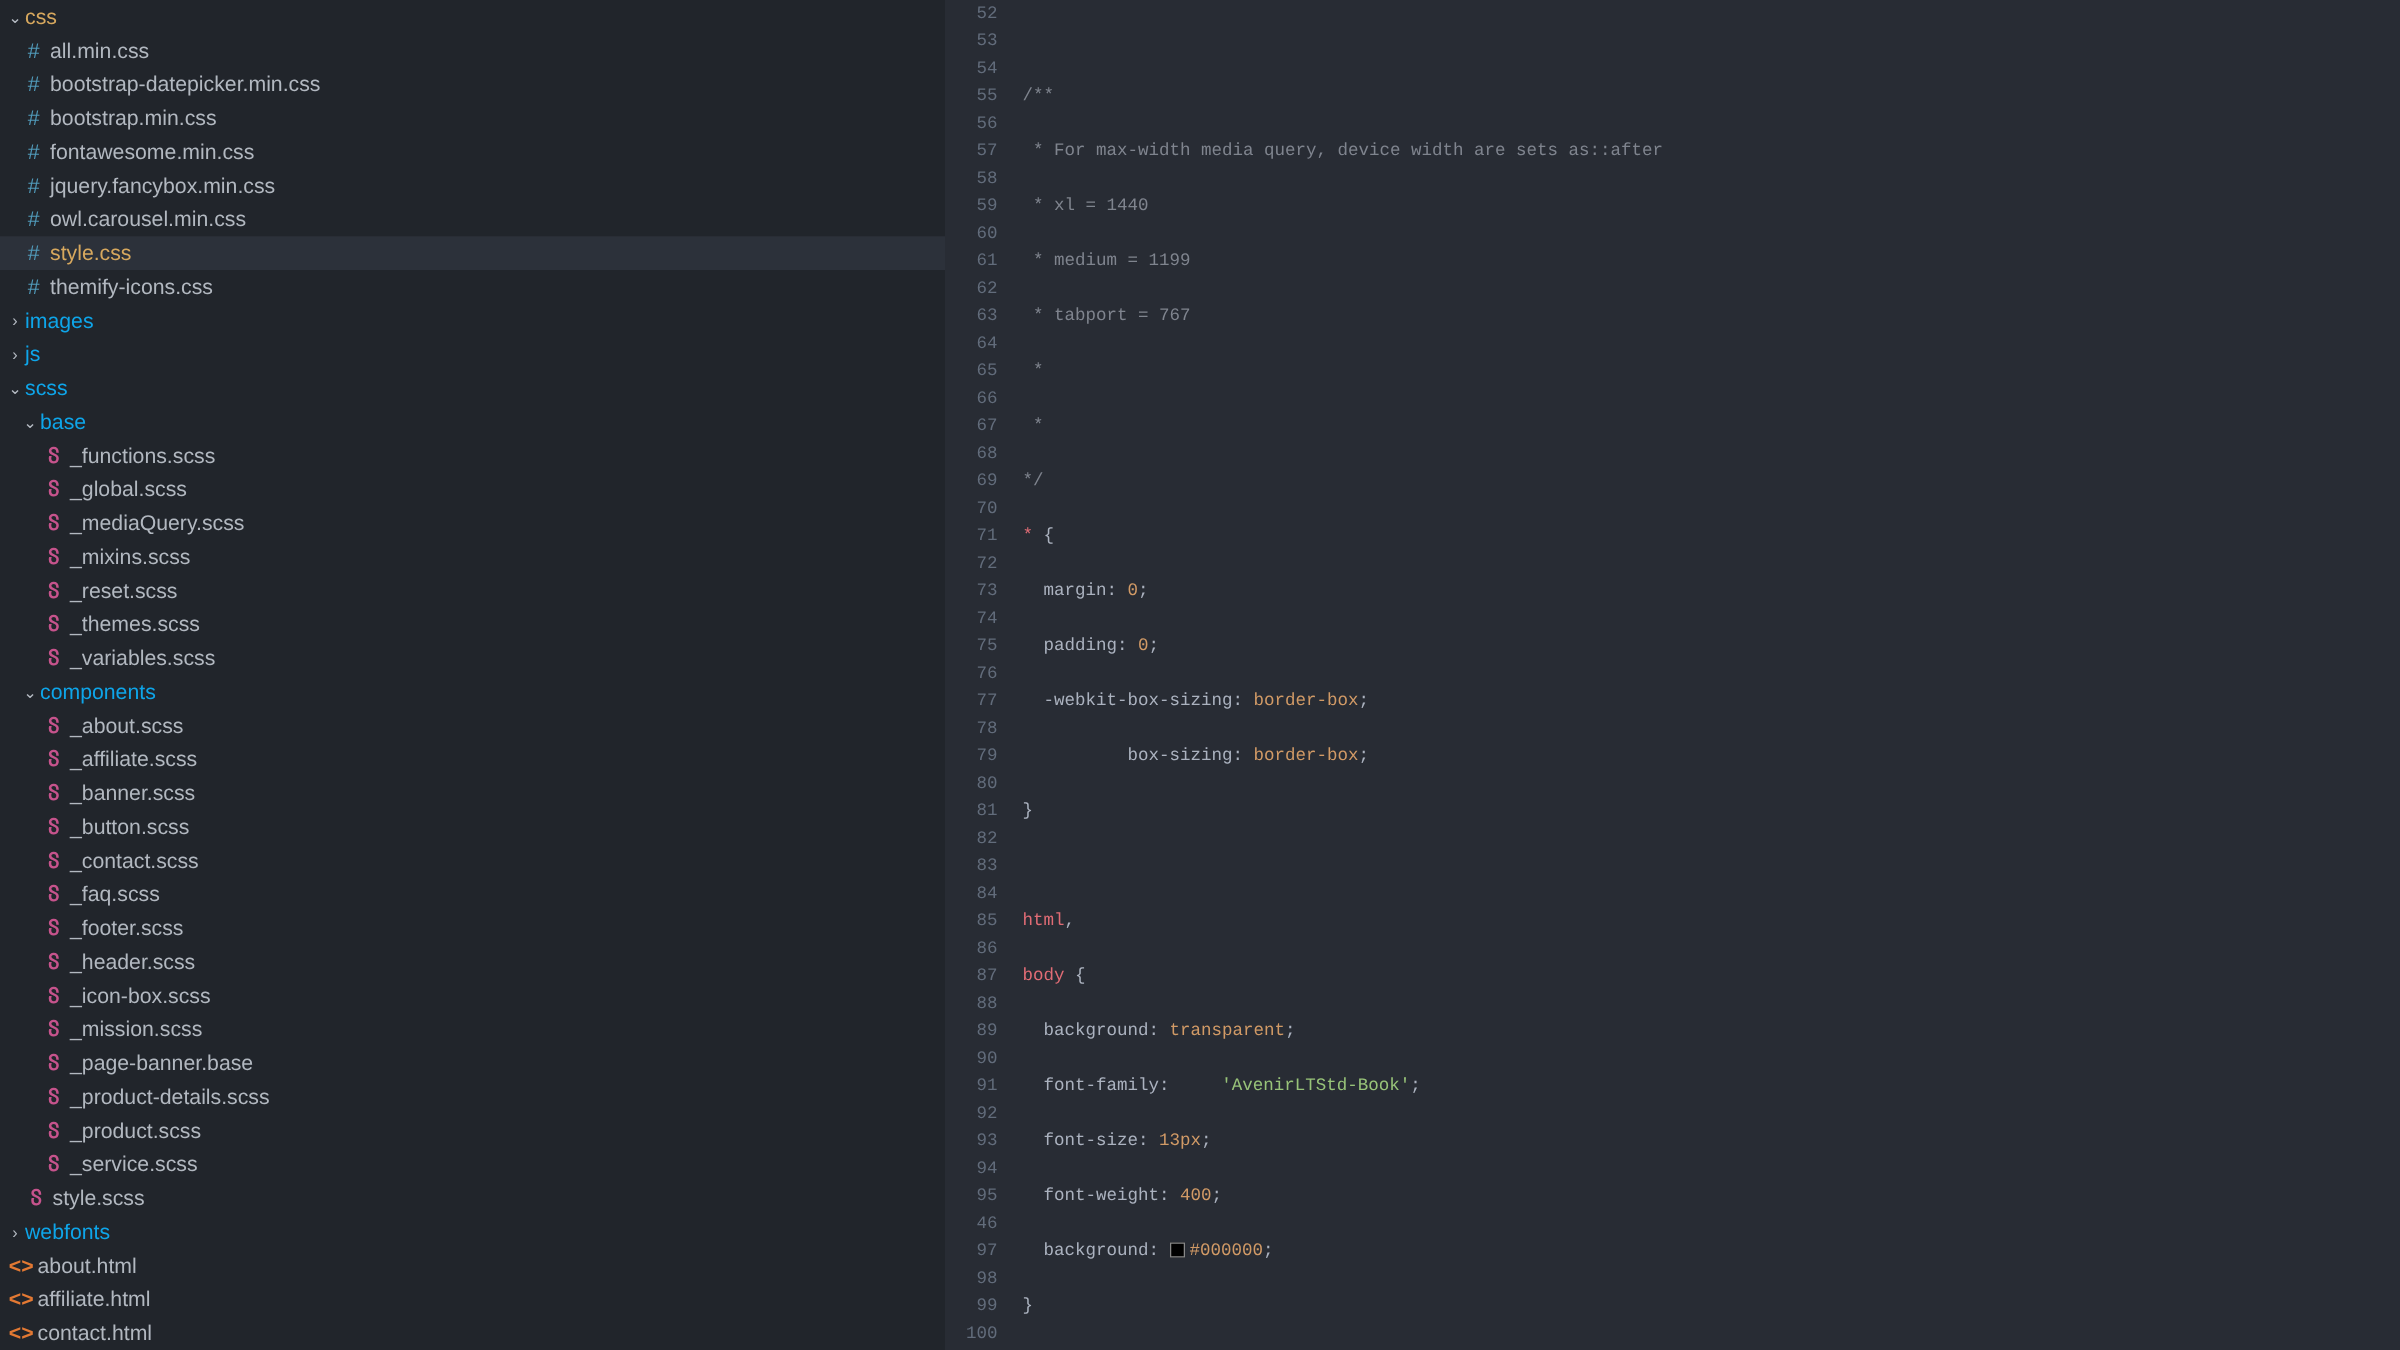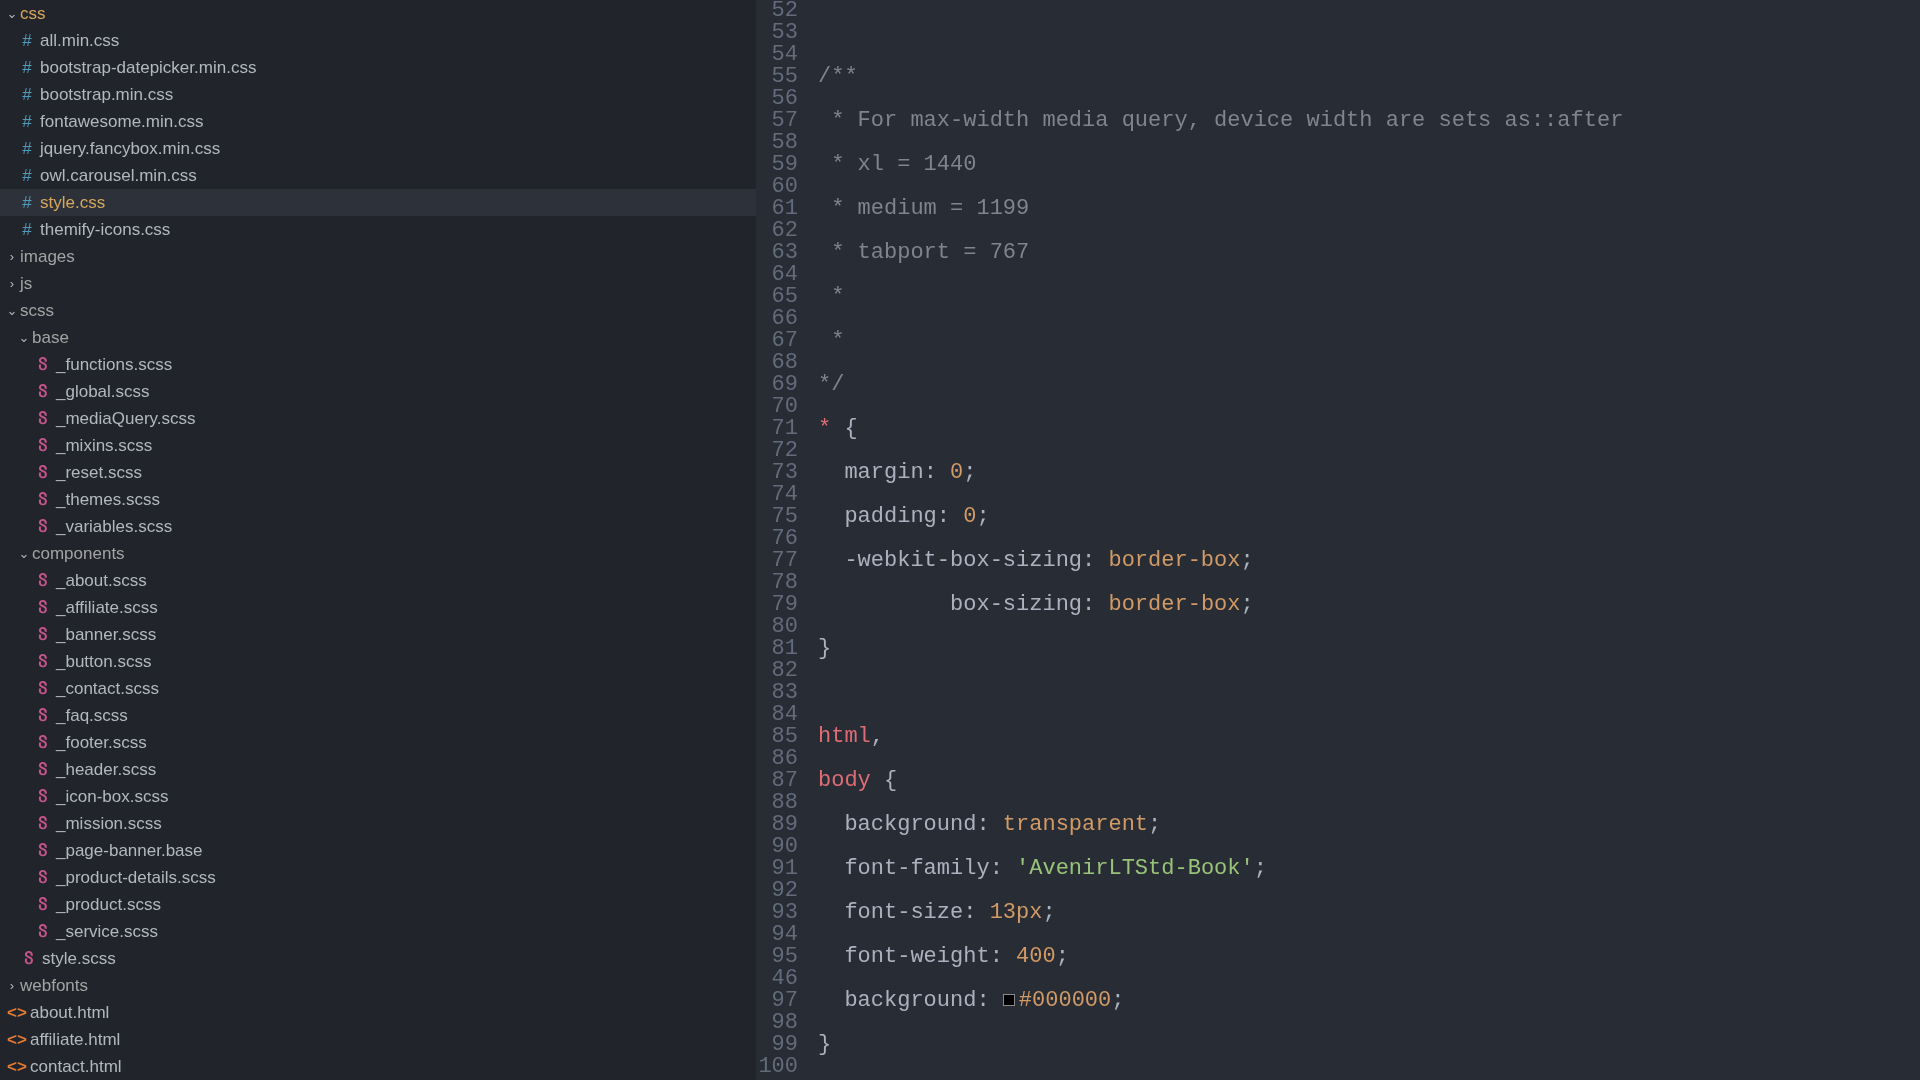--- a/index.html
+++ b/index.html
@@ -39,49 +39,49 @@
 .icon {
   width:18px;
   display:inline-flex;
   justify-content:center;
   margin-right:4px;
 }
 .label{ }
 .i-hash{ color:#519aba; }
 .i-scss{ color:#c6538c; font-weight:bold; }
 .i-html{ color:#e37933; font-weight:bold; }
-.folder-label{ color:#a3a3a3; }
+.folder-label{ color:#0ea5e9; }
 .active-folder{ color:#d7a85e; }
 
 .editor {
   flex:1;
   background:#282c34;
   display:flex;
-  font-size:22px;
+  font-size:14px;
   line-height:22px;
 }
 .gutter {
   width:56px;
   text-align:right;
   color:#626c7b;
   padding-right:14px;
   user-select:none;
 }
 .gline{ height:22px; }
 .code {
   flex:1;
   white-space:pre;
   color:#abb2bf;
 }
 .cline{ height:22px; padding-left:6px; }
 .cm{ color:#7f848e; font-style:normal; }
 .sel{ color:#e06c75; }
 .pr{ color:#abb2bf;text-align:center; }
 .val{ color:#d19a66; }
-.str{ color:#98c379; }
+.str{ color:#98c379;margin-left:33px; }
 .p{ color:#abb2bf; }
 .swatch{
   display:inline-block;
   width:12px;
   height:12px;
   border:1px solid #888;
   vertical-align:middle;
   margin-right:4px;
 }
 </style>

